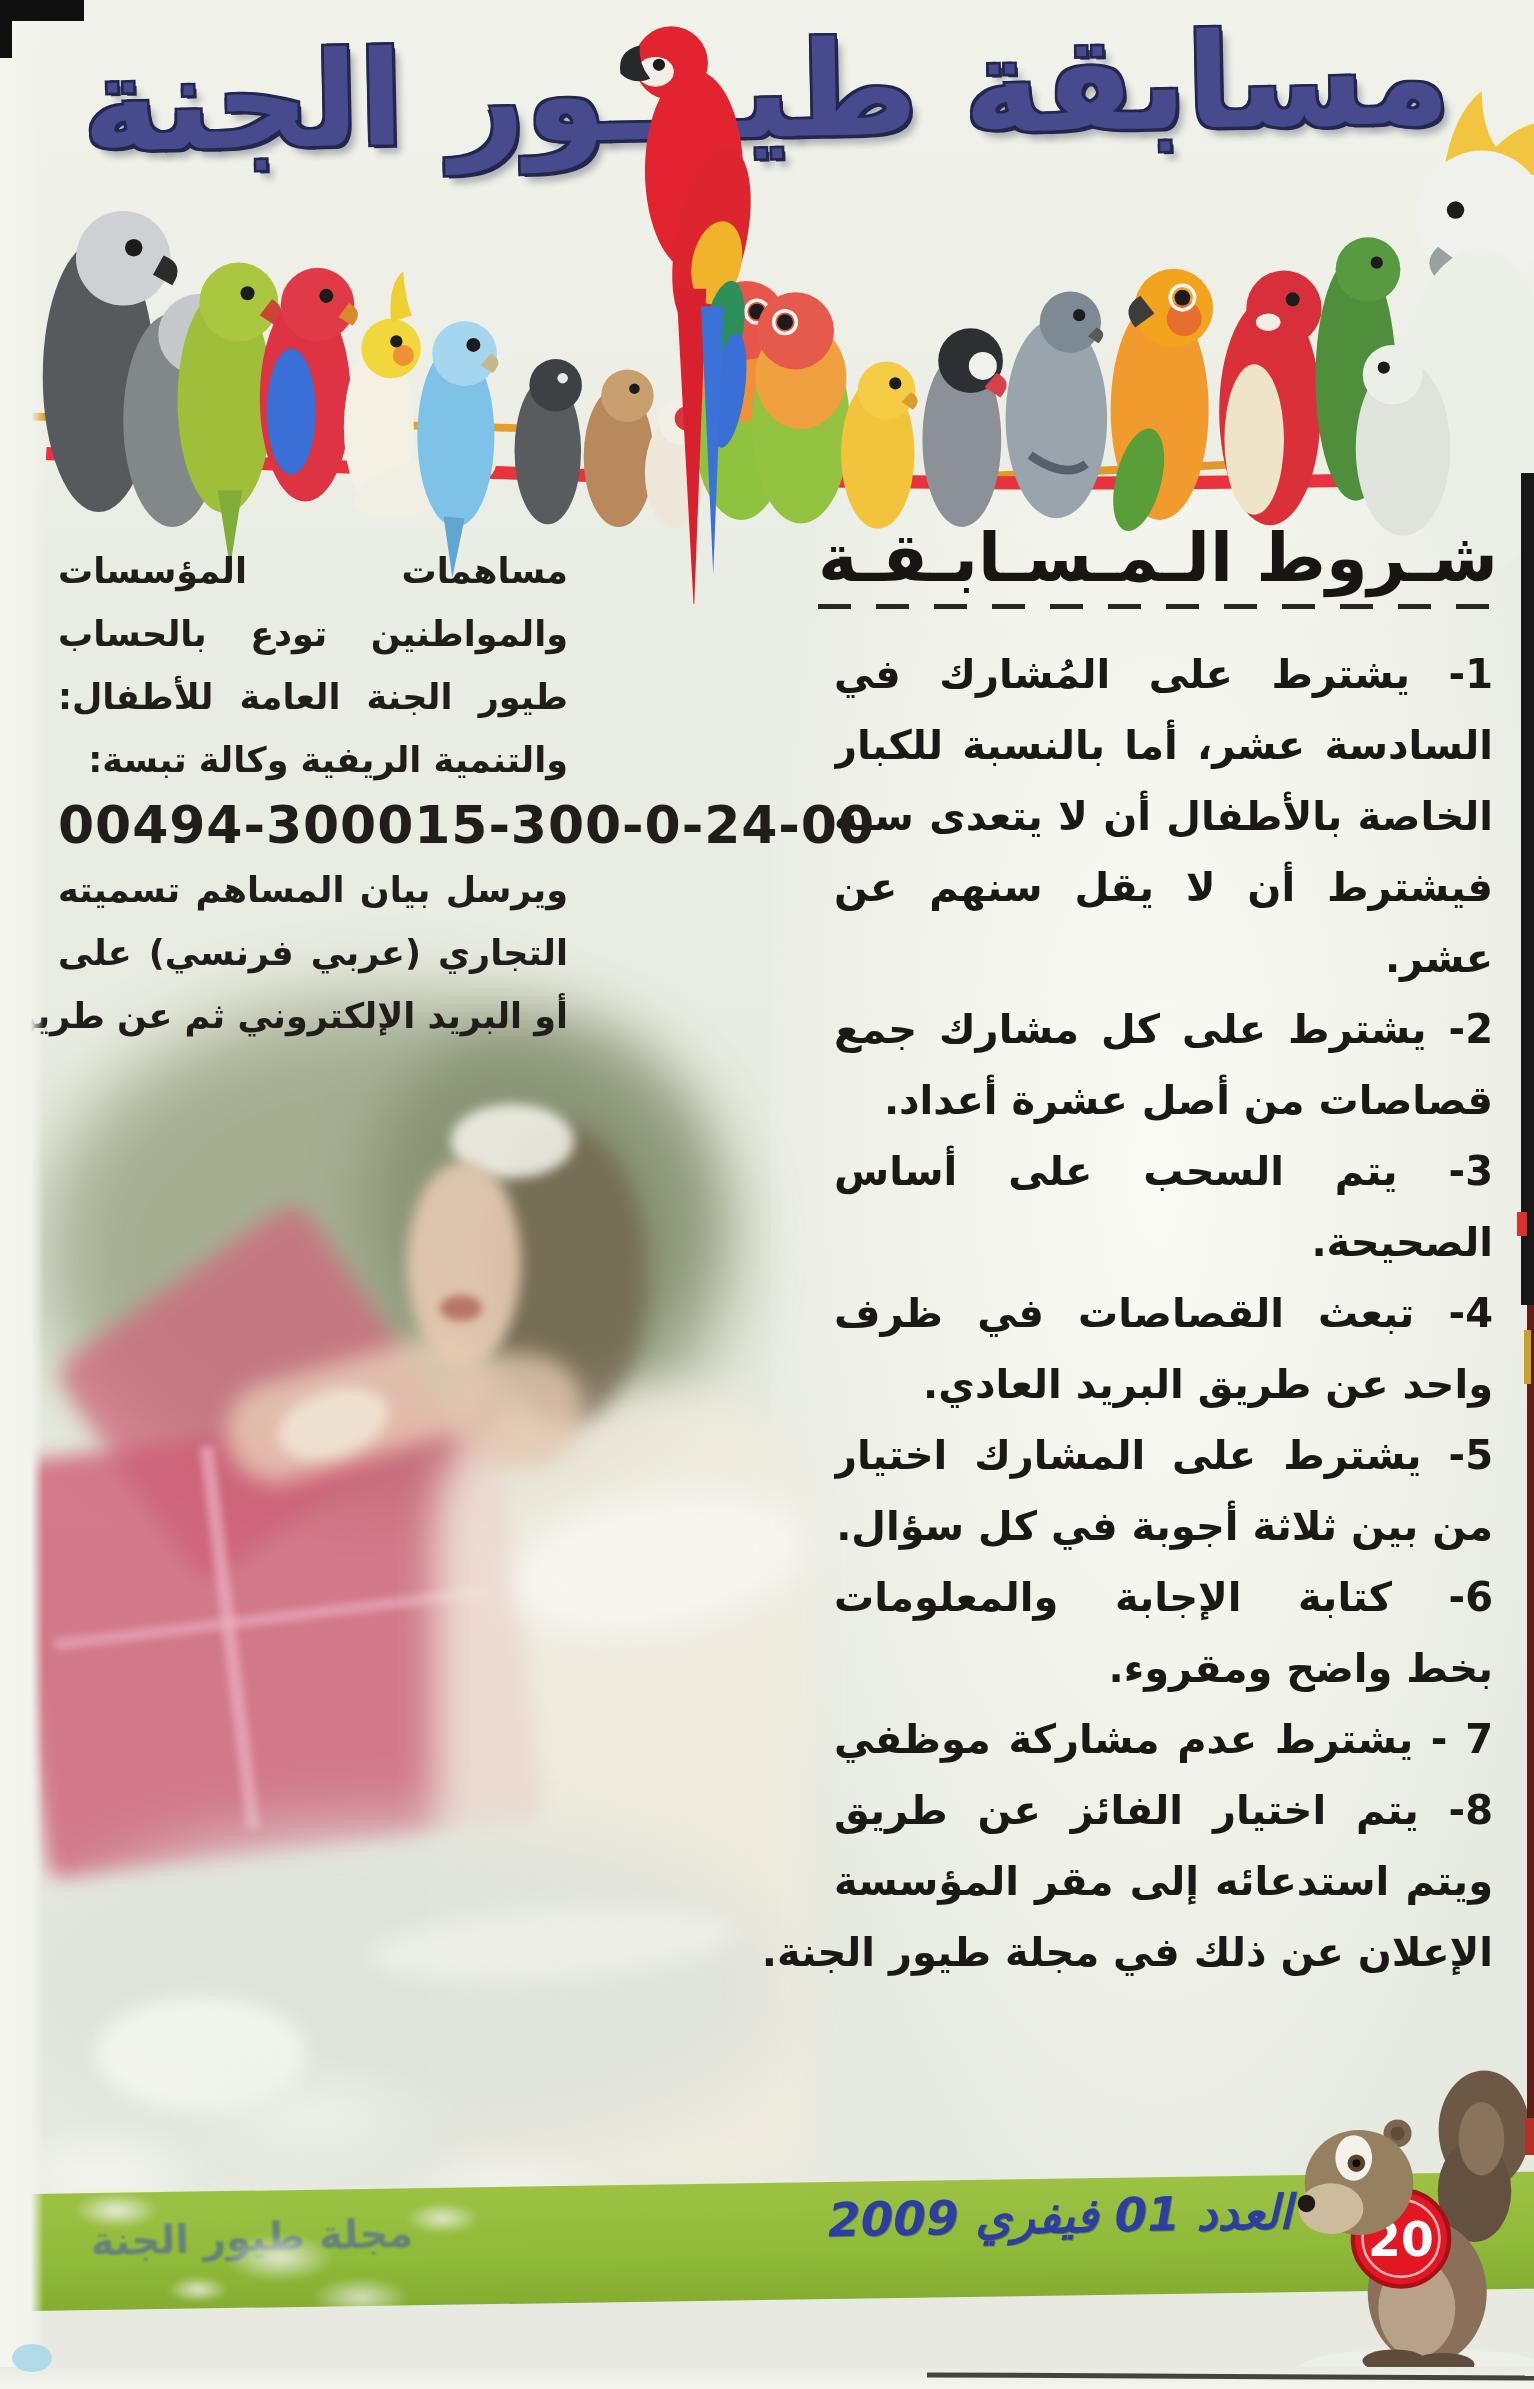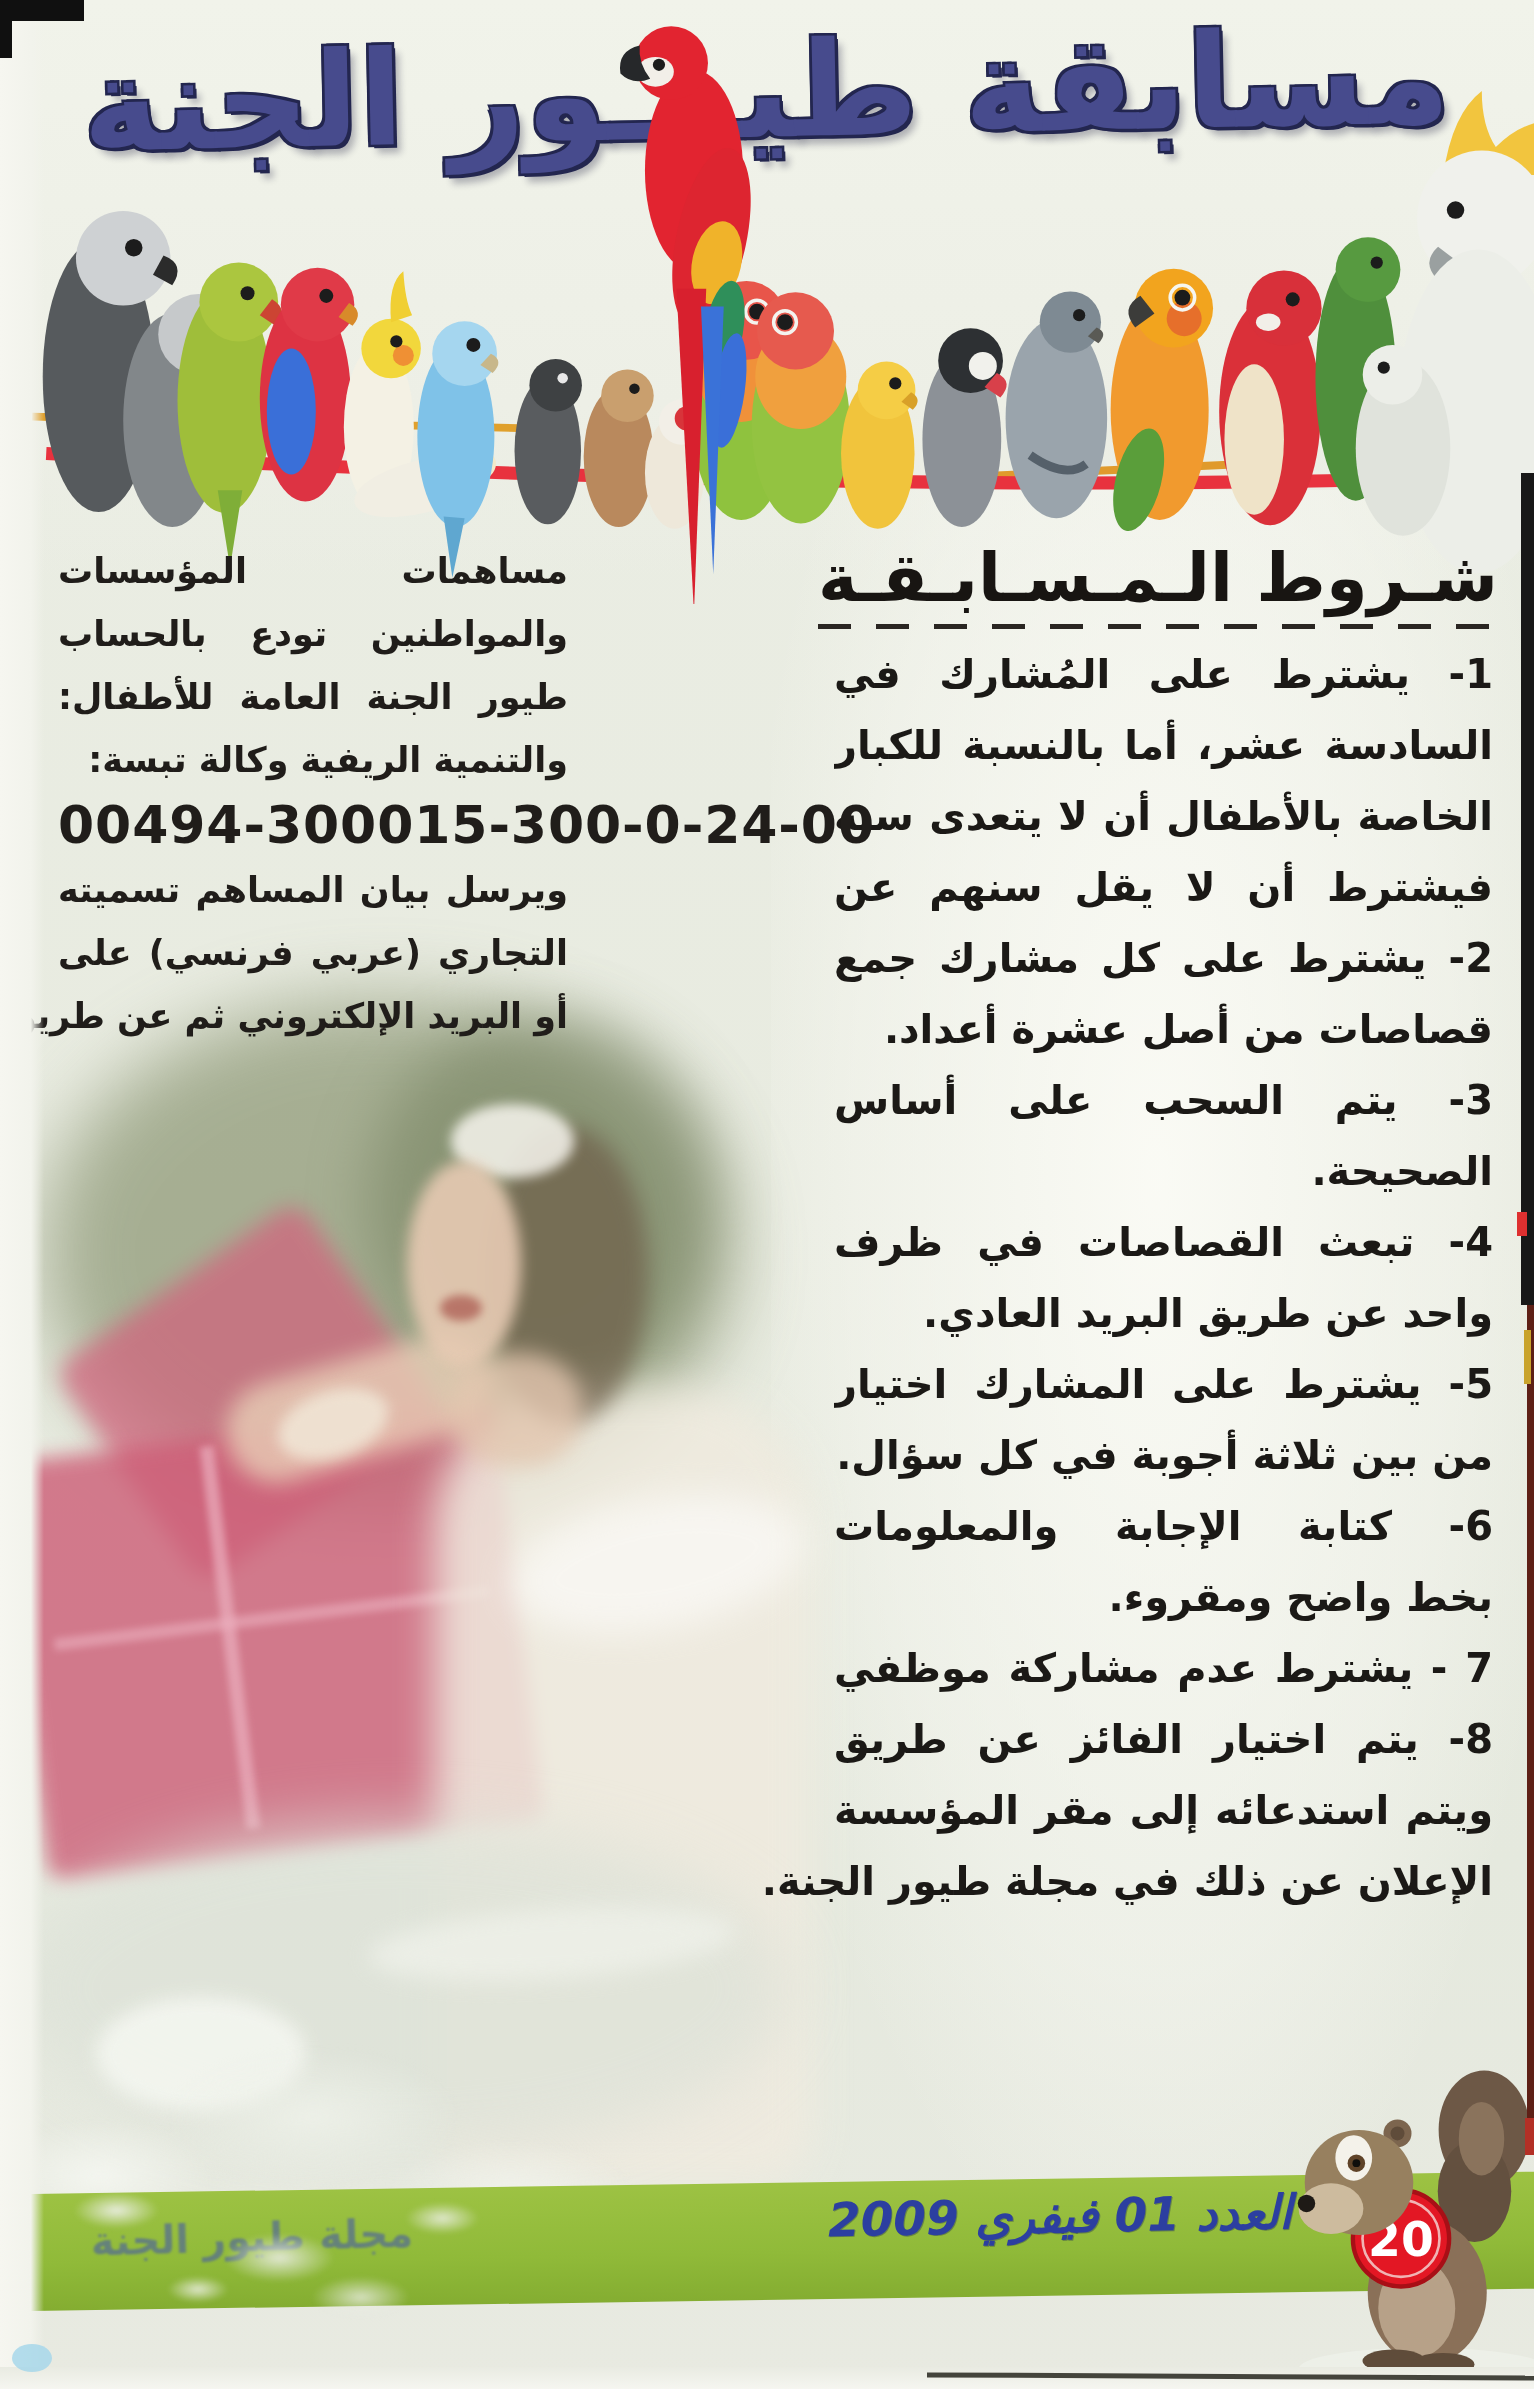--- a/index.html
+++ b/index.html
@@ -30,21 +30,21 @@
   .page-title{
     left:123px;top:14px;width:1327px;text-align:center;direction:rtl;white-space:nowrap;
     font-size:131px;font-weight:bold;color:#474b8d;transform:rotate(-1.2deg);
     text-shadow:3.5px 3.5px 0 #23264f,-2.6px 2.6px 0 #23264f,2.6px -2.6px 0 #23264f,-2.6px -2.6px 0 #23264f,7px 8.8px 7px rgba(25,28,60,.30);
   }
   
   .birds{left:0;top:0;width:1535px;height:604px;}
   
   .contest-heading{
     left:832px;top:519px;width:666px;text-align:left;direction:rtl;
-    font-size:67px;font-weight:bold;color:#181512;letter-spacing:0.9px;white-space:nowrap;margin-top:20px;
+    font-size:67px;font-weight:bold;color:#181512;letter-spacing:0.9px;white-space:nowrap;
   }
   .contest-heading span{display:inline-block;padding-bottom:12.3px;
     background:repeating-linear-gradient(90deg,#2a2622 0 33px,transparent 33px 58px) bottom/100% 5.3px no-repeat;}
   .contest-col{left:834px;top:639px;width:659px;direction:rtl;color:#1b1916;}
   .contest-col .ln{height:71px;line-height:71px;font-size:40px;font-weight:bold;text-align:right;white-space:nowrap;}
   .contest-col .ln.j{text-align:justify;text-align-last:justify;white-space:normal;overflow:hidden;}
   .contrib-col{left:58px;top:540px;width:510px;direction:rtl;color:#201d1a;}
   .contrib-col .ln{height:63px;line-height:63px;font-size:35px;font-weight:bold;white-space:nowrap;}
   .contrib-col .ln.j{text-align:justify;text-align-last:justify;white-space:normal;overflow:hidden;}
   .contrib-col .ln.num{direction:ltr;text-align:center;font-size:52px;letter-spacing:0.9px;font-weight:bold;height:67px;line-height:67px;}
@@ -290,20 +290,21 @@
   </svg>
 
   <div class="abs contest-heading">
     <span>شـروط الـمـسـابـقـة</span>
   </div>
   <div class="abs contest-col">
     <div class="ln j">1- يشترط على المُشارك في المسابقة</div>
     <div class="ln j">السادسة عشر، أما بالنسبة للكبار</div>
     <div class="ln j">الخاصة بالأطفال أن لا يتعدى سنه</div>
     <div class="ln j">فيشترط أن لا يقل سنهم عن السادسة</div>
+    <div class="ln">عشر.</div>
     <div class="ln j">2- يشترط على كل مشارك جمع عشر</div>
     <div class="ln">قصاصات من أصل عشرة أعداد.</div>
     <div class="ln j">3- يتم السحب على أساس الإجابات</div>
     <div class="ln">الصحيحة.</div>
     <div class="ln j">4- تبعث القصاصات في ظرف بريدي</div>
     <div class="ln">واحد عن طريق البريد العادي.</div>
     <div class="ln j">5- يشترط على المشارك اختيار جواب</div>
     <div class="ln">من بين ثلاثة أجوبة في كل سؤال.</div>
     <div class="ln j">6- كتابة الإجابة والمعلومات الشخصية</div>
     <div class="ln">بخط واضح ومقروء.</div>

